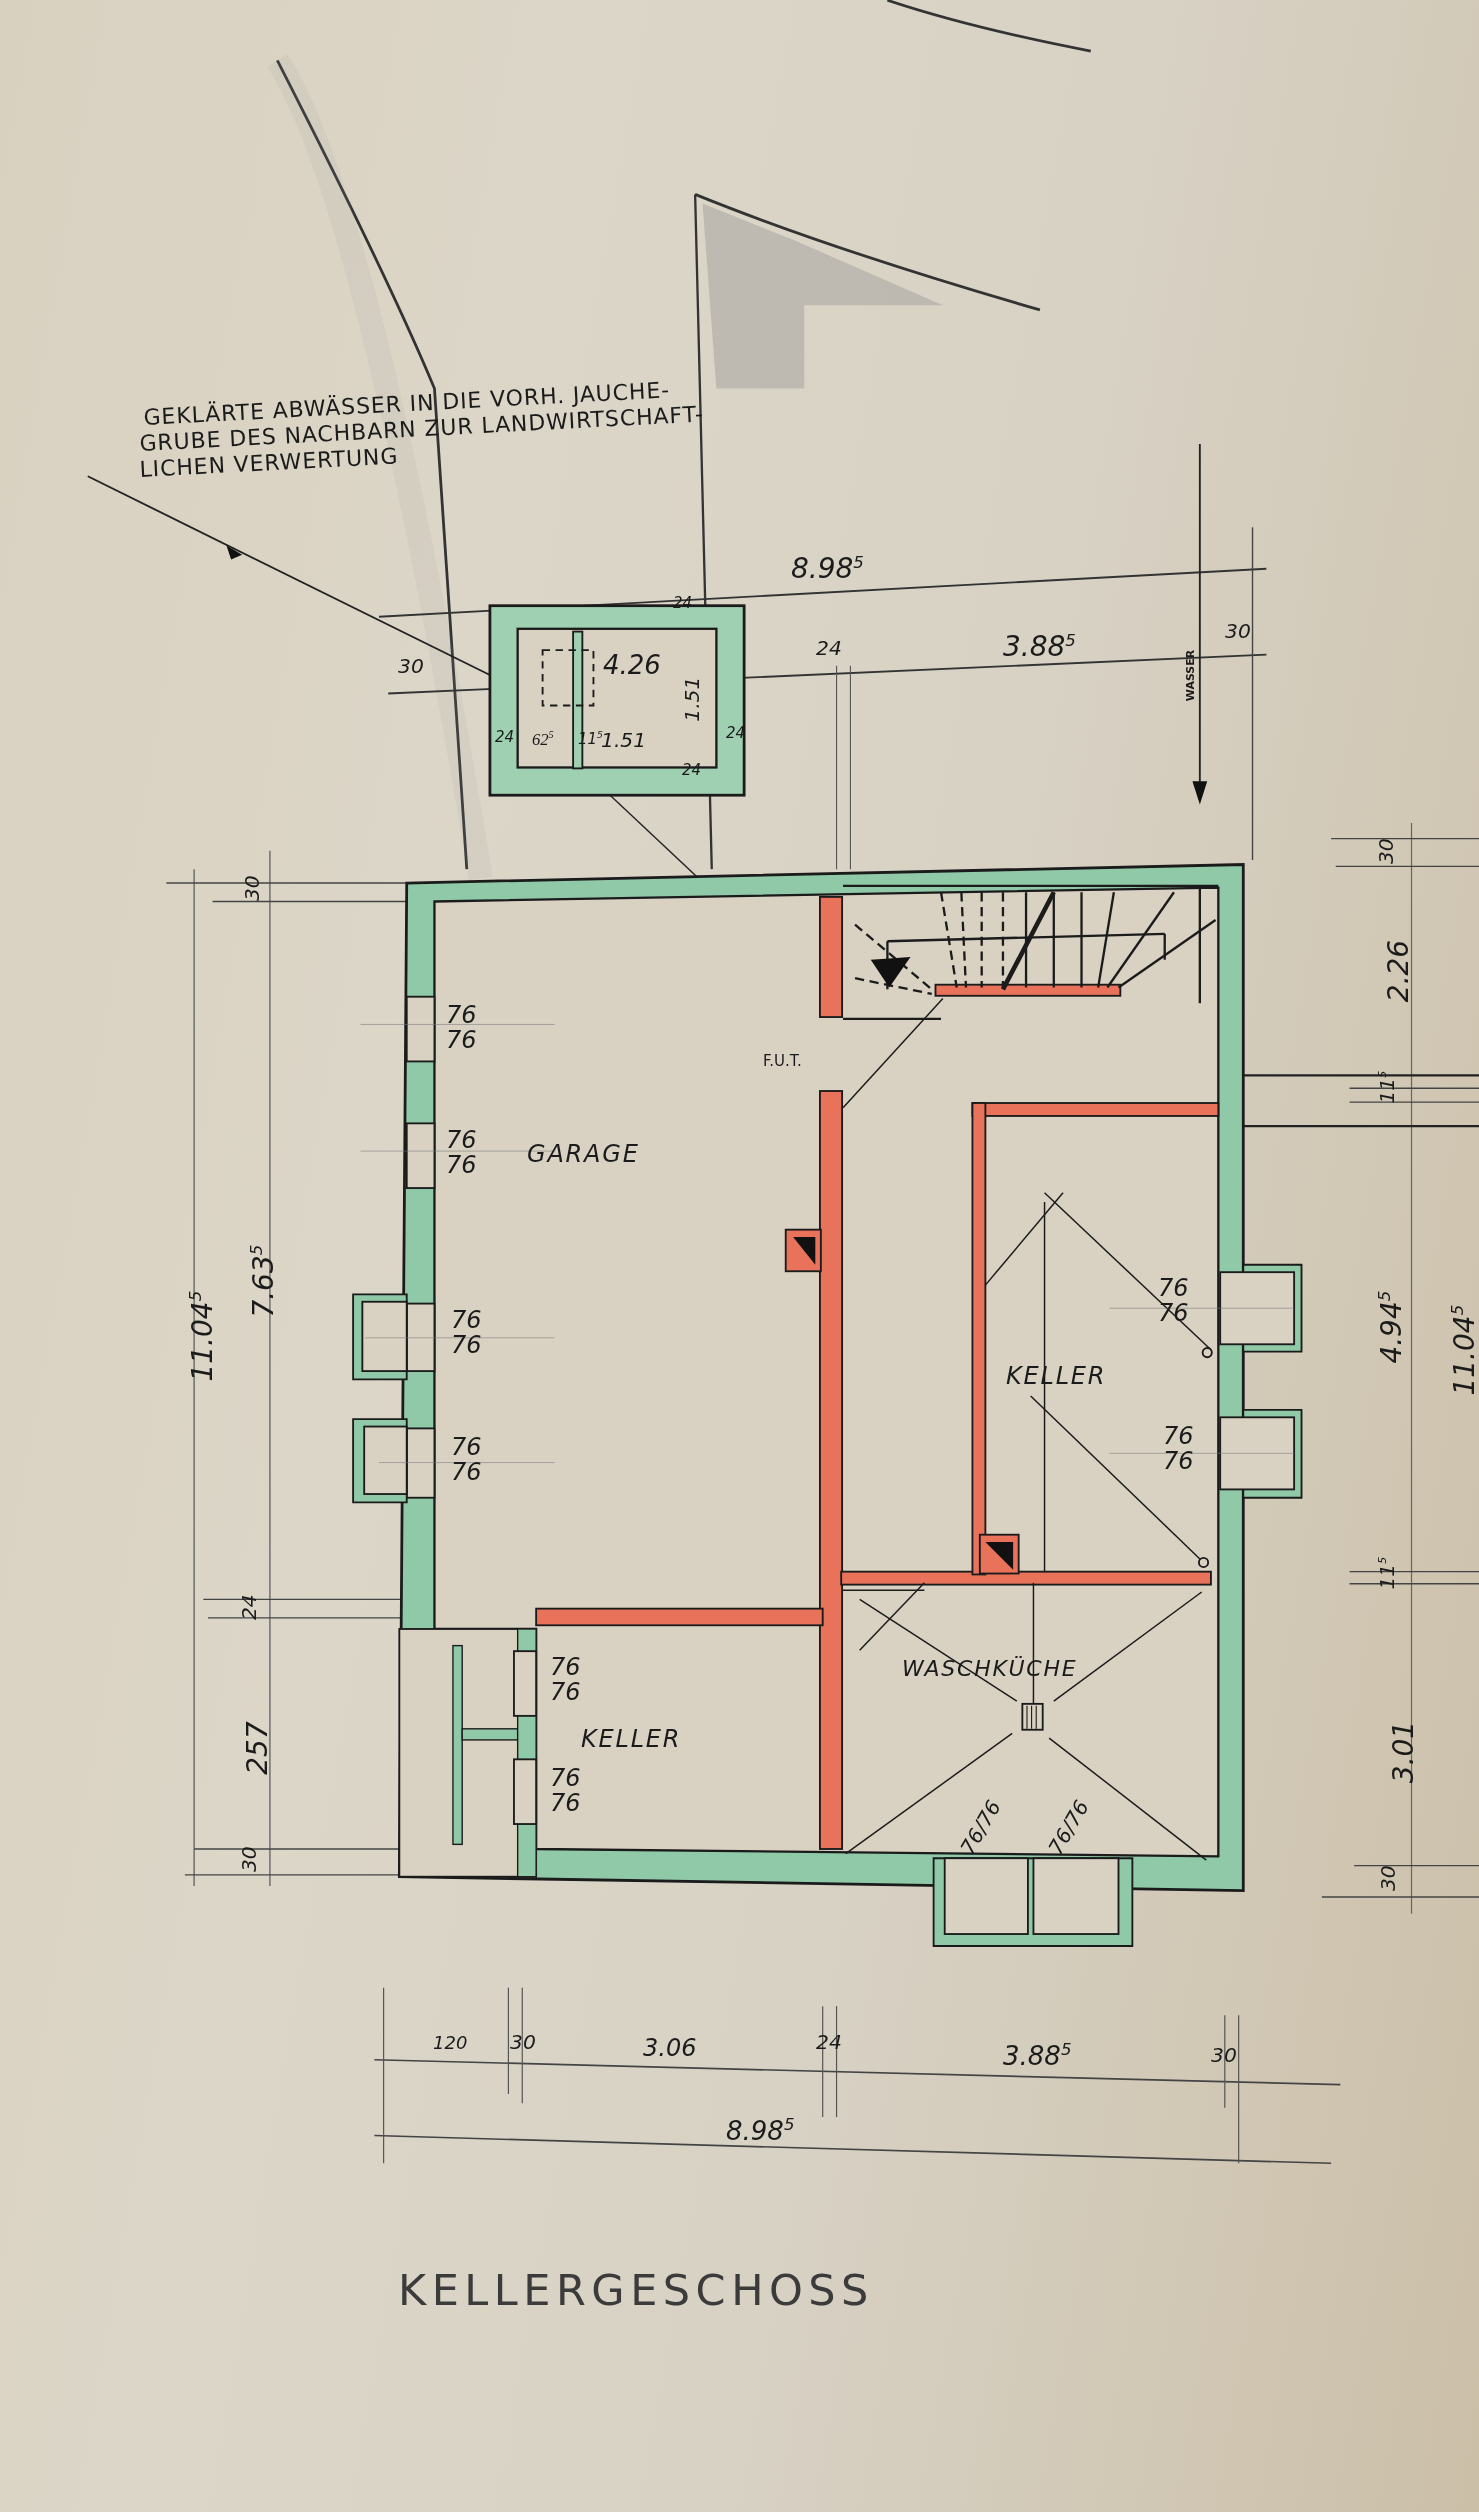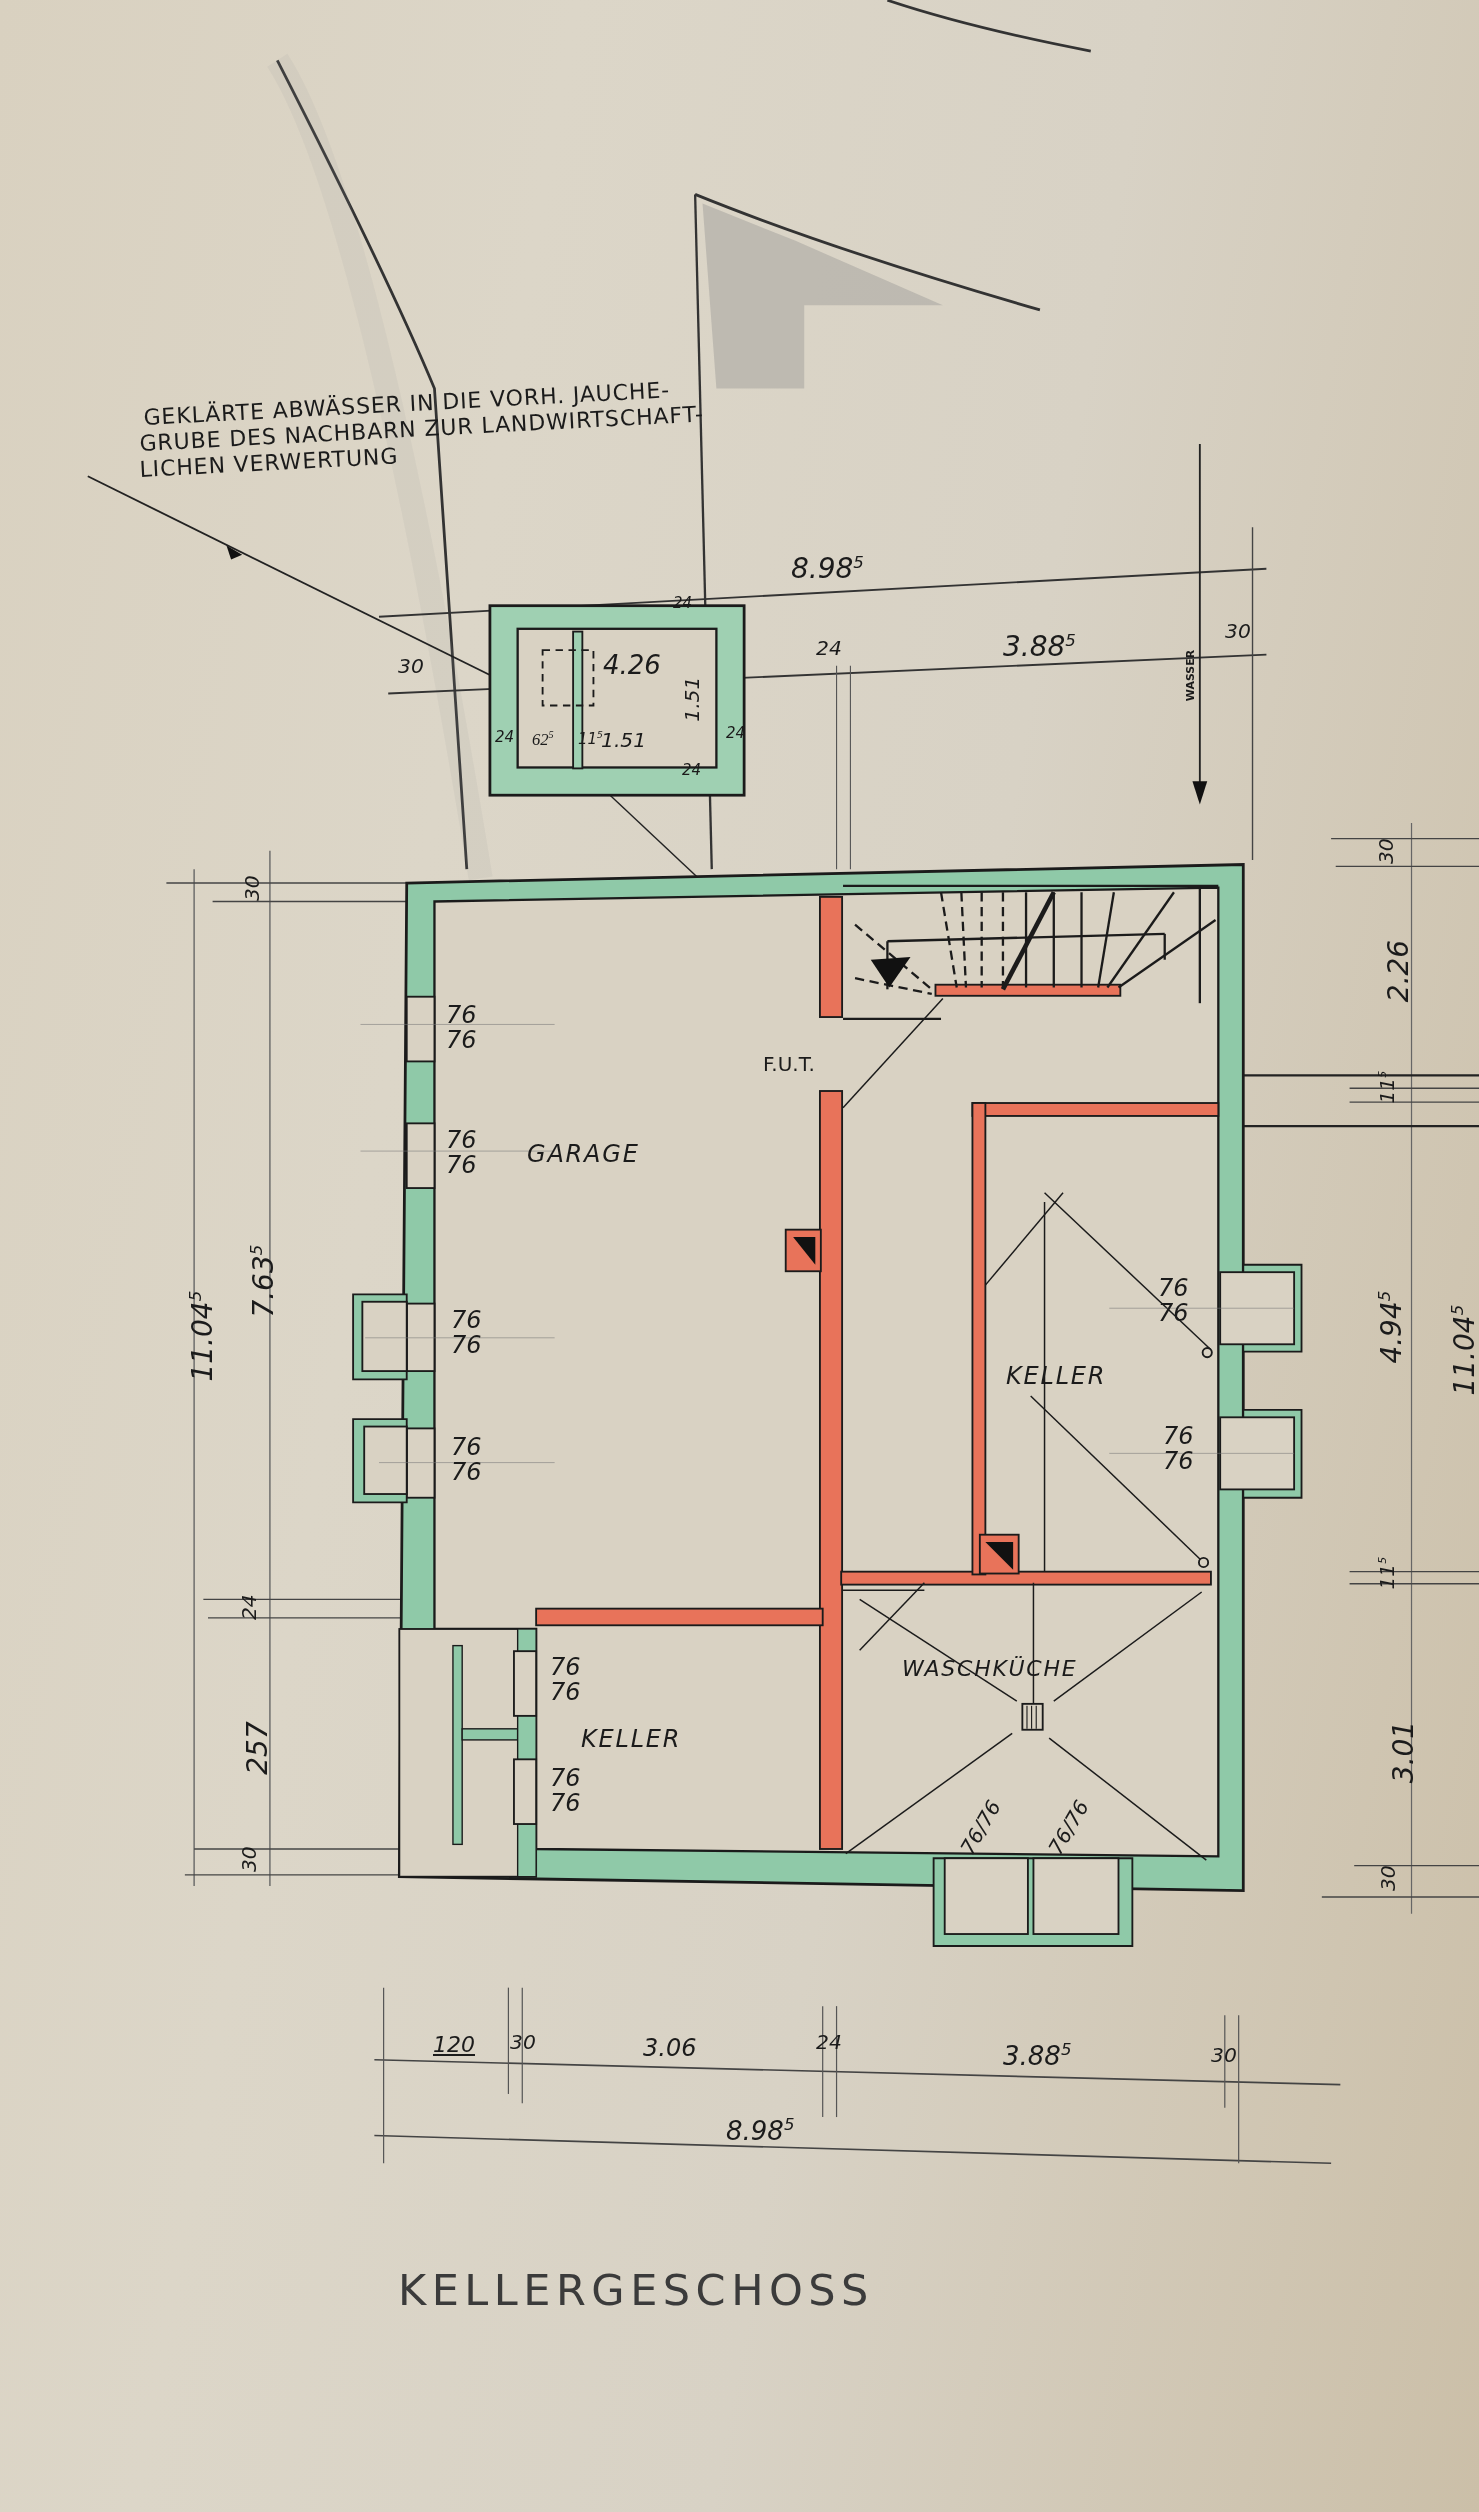--- a/index.html
+++ b/index.html
@@ -219,21 +219,21 @@
 <div class="lbl small" style="left:726px; top:726px; font-size:15px;">24</div>
 <div class="lbl small" style="left:682px; top:763px; font-size:15px;">24</div>
 
 <div class="lbl dim" style="left:791px; top:555px;"><span>8.98</span><sup>5</sup></div>
 <div class="lbl small" style="left:816px; top:638px;">24</div>
 <div class="lbl dim" style="left:1003px; top:633px;"><span>3.88</span><sup>5</sup></div>
 <div class="lbl small" style="left:1225px; top:621px;">30</div>
 <div class="lbl vert" style="left:1165px; top:670px; font-size:11px; font-weight:bold; font-style:normal;">WASSER</div>
 
 <div class="lbl room" style="left:527px; top:1142px;">GARAGE</div>
-<div class="lbl small" style="left:763px; top:1054px; font-size:20px; font-style:normal;">F.U.T.</div>
+<div class="lbl small" style="left:763px; top:1054px; font-size:15px; font-style:normal;">F.U.T.</div>
 <div class="lbl room" style="left:1006px; top:1364px;">KELLER</div>
 <div class="lbl room" style="left:581px; top:1727px;">KELLER</div>
 <div class="lbl room" style="left:902px; top:1658px; font-size:22px;">WASCHKÜCHE</div>
 
 <div class="lbl frac" style="left:446px; top:1003px;">
       <div>76</div>
       <div>76</div>
     </div>
 <div class="lbl frac" style="left:446px; top:1128px;">
       <div>76</div>
@@ -278,21 +278,21 @@
 
 <div class="lbl small vert" style="left:1373px; top:841px;">30</div>
 <div class="lbl dim vert" style="left:1368px; top:957px;">2.26</div>
 <div class="lbl small vert" style="left:1371px; top:1077px;"><span>11</span><sup style="font-size:11px;">5</sup></div>
 <div class="lbl dim vert" style="left:1355px; top:1313px;"><span>4.94</span><sup>5</sup></div>
 <div class="lbl small vert" style="left:1371px; top:1563px;"><span>11</span><sup style="font-size:11px;">5</sup></div>
 <div class="lbl dim vert" style="left:1373px; top:1738px;">3.01</div>
 <div class="lbl small vert" style="left:1375px; top:1868px;">30</div>
 <div class="lbl dim vert" style="left:1419px; top:1336px;"><span>11.04</span><sup>5</sup></div>
 
-<div class="lbl small" style="left:433px; top:2034px; font-size:22px;text-decoration:underline;">120</div>
+<div class="lbl small" style="left:433px; top:2034px; font-size:18px;">120</div>
 <div class="lbl small" style="left:510px; top:2032px; font-size:20.3px;">30</div>
 <div class="lbl small" style="left:643px; top:2036px; font-size:24px;">3.06</div>
 <div class="lbl small" style="left:816px; top:2032px; font-size:20.3px;">24</div>
 <div class="lbl dim" style="left:1003px; top:2042px; font-size:26px;"><span>3.88</span><sup>5</sup></div>
 <div class="lbl small" style="left:1211px; top:2045px; font-size:20.3px;">30</div>
 <div class="lbl dim" style="left:726px; top:2117px; font-size:26px;"><span>8.98</span><sup>5</sup></div>
 
 <div class="title">KELLERGESCHOSS</div>
 
 </div>

